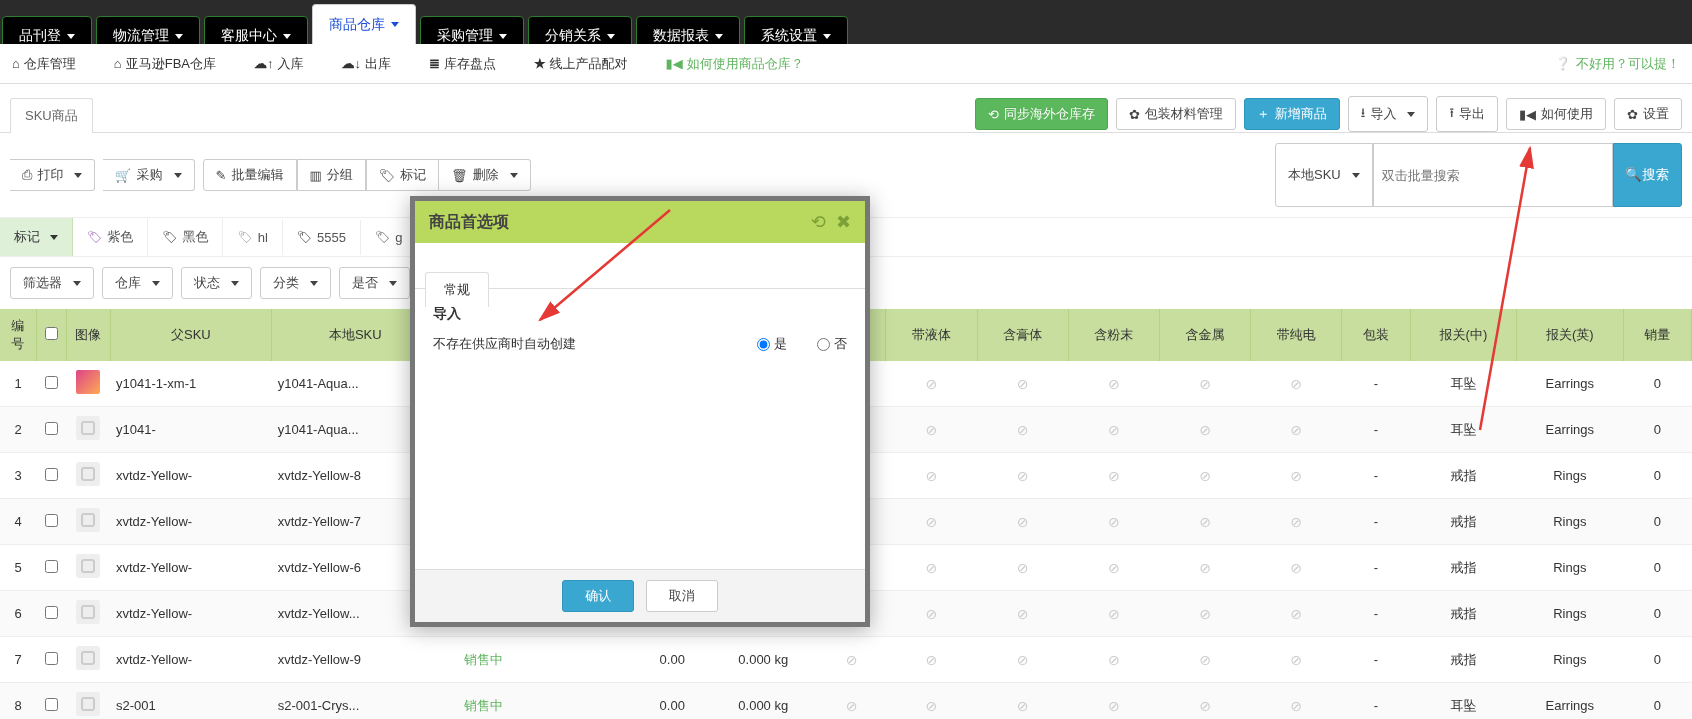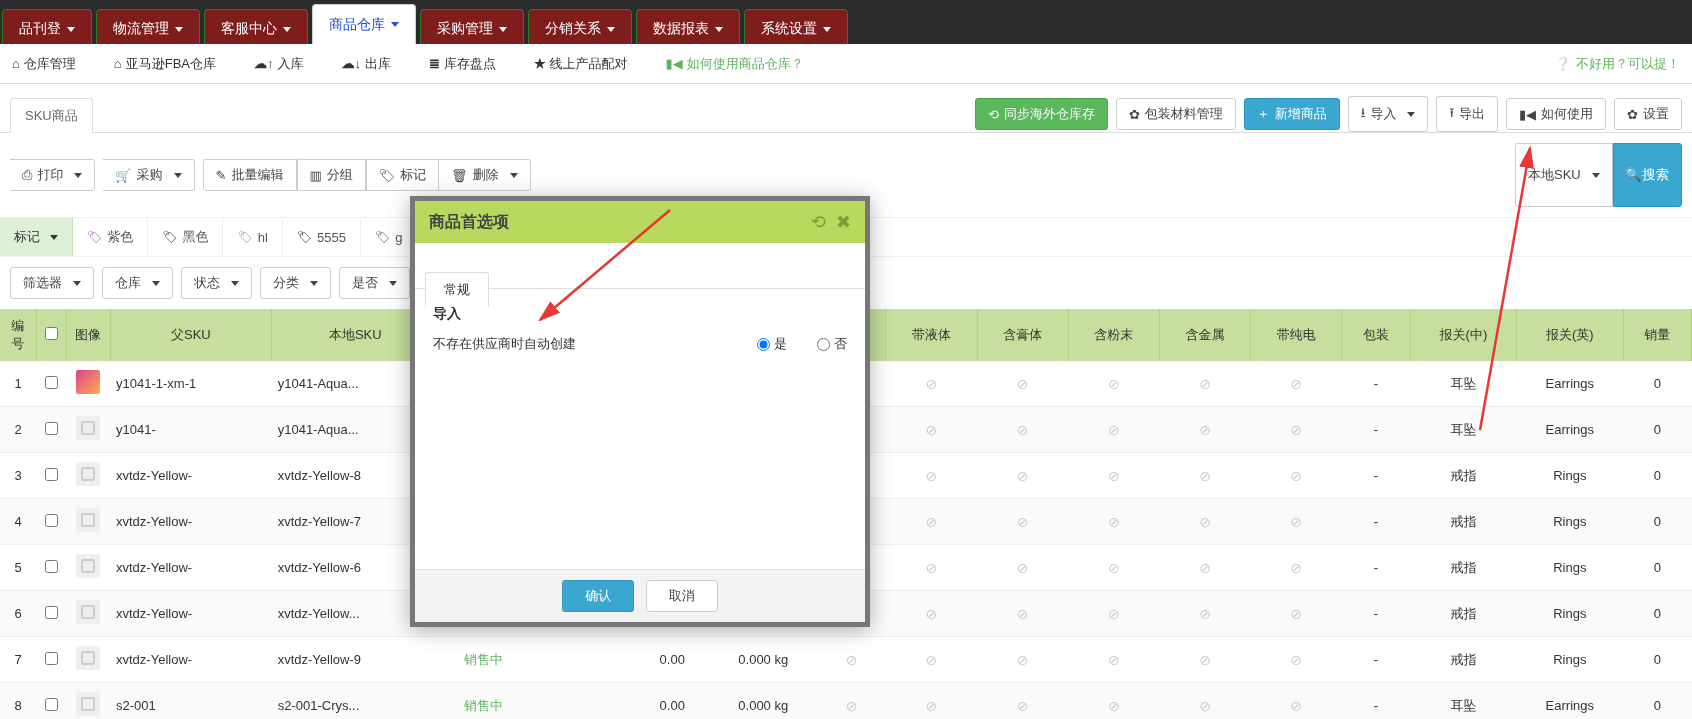--- a/index.html
+++ b/index.html
@@ -1,19 +1,19 @@
 <!DOCTYPE html>
 <html><head>
 <meta charset="utf-8">
 <style>
 *{box-sizing:border-box;margin:0;padding:0;font-family:"Helvetica Neue",Arial,"Microsoft YaHei",sans-serif}
 body{font-size:13px;color:#333;background:#fff}
 .top-nav{background:#2b2b2b;display:flex;height:44px;align-items:stretch;overflow:hidden}
 .top-nav .item{color:#fff;padding:0 16px;display:flex;align-items:center;cursor:pointer;position:relative;font-size:14px}
-.top-nav .item.green{background:#7f1d1d;border:1px solid #2e7d2e;border-radius:4px 4px 0 0;margin:9px 2px 0;height:40px}
+.top-nav .item.green{background:#000000;border:1px solid #2e7d2e;border-radius:4px 4px 0 0;margin:16px 2px 0;height:40px}
 .top-nav .item.active{background:#fff;color:#1d4ed8;border:1px solid #ccc;border-bottom:none;border-radius:4px 4px 0 0;margin:4px 2px 0;height:40px}
 .caret{display:inline-block;margin-left:6px;width:0;height:0;border-left:4px solid transparent;border-right:4px solid transparent;border-top:5px solid currentColor}
 .sub-nav{border-bottom:1px solid #ddd;display:flex;align-items:center;height:40px;padding:0 12px;gap:20px;font-size:13px}
 .sub-nav a{color:#333;text-decoration:none;display:flex;align-items:center;gap:4px;cursor:pointer}
 .sub-nav a.how{color:#5fb45f}
 .sub-nav .spacer{flex:1}
 .sub-nav a.tip{color:#5fb45f}
 .tab-row{display:flex;align-items:center;padding:12px 10px 0;border-bottom:1px solid #ddd;gap:8px}
 .plain-tab{border:1px solid #ddd;border-bottom:none;padding:8px 14px;border-radius:3px 3px 0 0;background:#fff;color:#666;cursor:pointer;position:relative;top:1px}
 .tab-row .spacer{flex:1}
@@ -179,20 +179,21 @@
         <span>🗑</span>
         <span>删除</span>
         <span class="caret"></span>
       </button>
   </div>
   <div class="search-wrap">
     <button class="btn" style="border-radius:3px 0 0 3px">
         <span>本地SKU</span>
         <span class="caret"></span>
       </button>
+    <input type="text" placeholder="双击批量搜索" style="">
     <button class="sbtn"><span>🔍</span><span>搜索</span></button>
   </div>
 </div>
 
 <div class="tag-row">
   <div class="tag-label">
       <span>标记</span>
       <span class="caret"></span>
     </div>
   <div class="tag">

